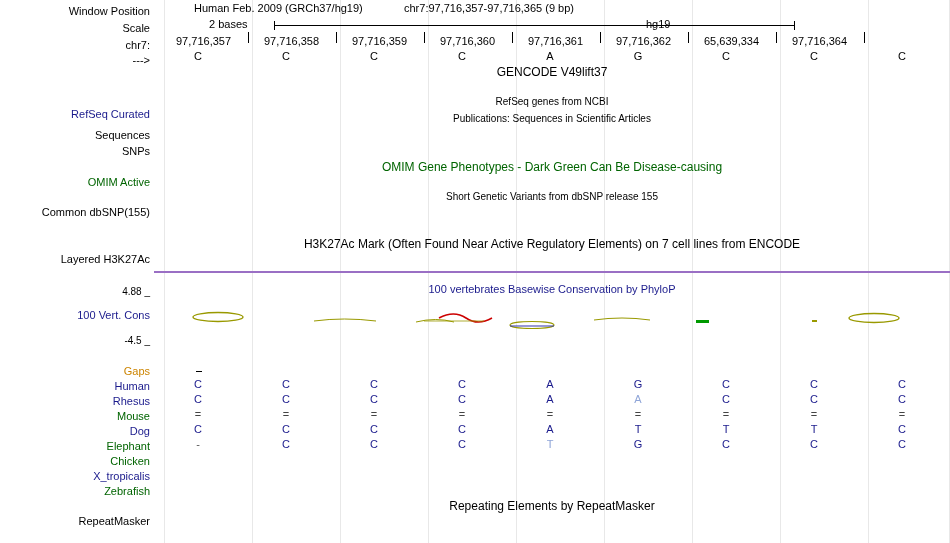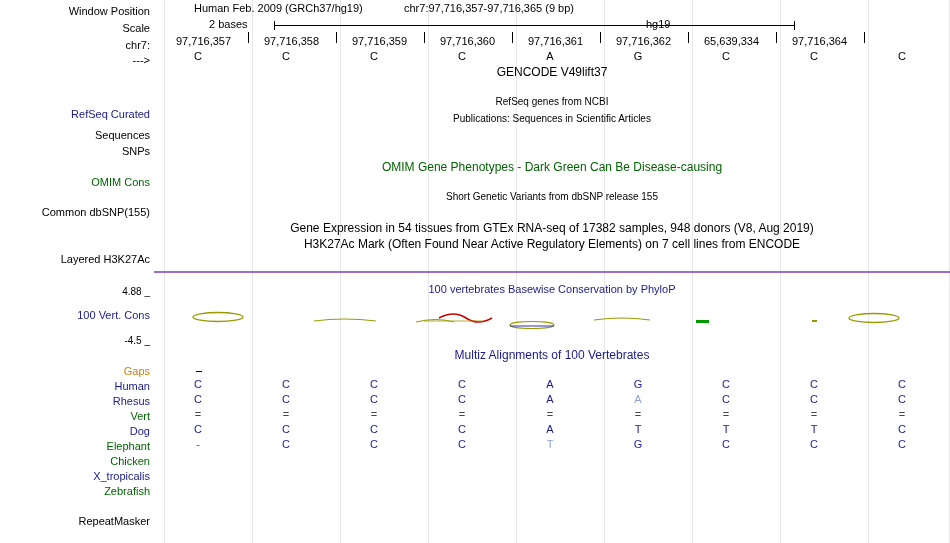--- a/index.html
+++ b/index.html
@@ -130,35 +130,35 @@
     <div class="lbl" style="top:3px;">Window Position</div>
     <div class="lbl" style="top:20px;">Scale</div>
     <div class="lbl" style="top:37px;">chr7:</div>
     <div class="lbl" style="top:52px;">---&gt;</div>
 
     <div class="lbl blue" style="top:96px;margin-top:10px;">RefSeq Curated</div>
 
     <div class="lbl" style="top:127px;">Sequences</div>
     <div class="lbl" style="top:143px;">SNPs</div>
 
-    <div class="lbl green" style="top:174px;">OMIM Cons</div>
+    <div class="lbl green" style="top:174px;">OMIM Active</div>
 
     <div class="lbl" style="top:204px;">Common dbSNP(155)</div>
 
     <div class="lbl" style="top:251px;">Layered H3K27Ac</div>
 
     <div class="lbl num" style="top:284px;margin-left:29px;">4.88 _</div>
     <div class="lbl blue" style="top:307px;">100 Vert. Cons</div>
     <div class="lbl num" style="top:333px;">-4.5 _</div>
 
     <div class="lbl orange" style="top:363px;">Gaps</div>
 
     <div class="lbl" style="top:378px; color:#1a1a8c;text-align:right;">Human</div>
     <div class="lbl" style="top:393px; color:#1a1a8c;">Rhesus</div>
-    <div class="lbl" style="top:408px; color:#006400;">Vert</div>
+    <div class="lbl" style="top:408px; color:#006400;">Mouse</div>
     <div class="lbl" style="top:423px; color:#1a1a8c;">Dog</div>
     <div class="lbl" style="top:438px; color:#006400;">Elephant</div>
     <div class="lbl" style="top:453px; color:#006400;text-align:right;">Chicken</div>
     <div class="lbl" style="top:468px; color:#1a1a8c;text-align:right;">X_tropicalis</div>
     <div class="lbl" style="top:483px; color:#006400;">Zebrafish</div>
 
     <div class="lbl" style="top:513px;">RepeatMasker</div>
   </div>
 
   <div class="track-area">
@@ -212,21 +212,20 @@
 
     <div class="centertext" style="top:65px; font-size:12px;">GENCODE V49lift37</div>
     <div class="centertext tiny" style="top:96px;">RefSeq genes from NCBI</div>
 
     <div class="centertext tiny" style="top:113px;">Publications: Sequences in Scientific Articles</div>
 
     <div class="centertext green" style="top:160px; font-size:12px;">OMIM Gene Phenotypes - Dark Green Can Be Disease-causing</div>
 
     <div class="centertext tiny" style="top:191px;">Short Genetic Variants from dbSNP release 155</div>
 
-    <div class="centertext" style="top:221px; font-size:12px;">Gene Expression in 54 tissues from GTEx RNA-seq of 17382 samples, 948 donors (V8, Aug 2019)</div>
 
     <div class="centertext" style="top:237px; font-size:12px;">H3K27Ac Mark (Often Found Near Active Regulatory Elements) on 7 cell lines from ENCODE</div>
 
     <div class="purple-line" style="left:0px; top:271px; width:796px;"></div>
 
     <div class="centertext blue" style="top:283px;">100 vertebrates Basewise Conservation by PhyloP</div>
 
     <svg style="position:absolute; left:0; top:300px; width:796px; height:45px;">
       <ellipse cx="64" cy="17" rx="25" ry="4.5" fill="none" stroke="#999900" stroke-width="1.4"></ellipse>
       <path d="M 285 18 Q 300 10 312 18 Q 324 26 338 18" fill="none" stroke="#cc0000" stroke-width="1.6"></path>
@@ -234,21 +233,20 @@
       <path d="M 270 21 L 330 21" stroke="#999900" stroke-width="0.8" fill="none"></path>
       <path d="M 160 21 Q 190 17 222 21" fill="none" stroke="#999900" stroke-width="1"></path>
       <ellipse cx="378" cy="25" rx="22" ry="3.5" fill="none" stroke="#999900" stroke-width="1.2"></ellipse>
       <path d="M 356 26 L 400 26" stroke="#3333aa" stroke-width="1.2" fill="none"></path>
       <path d="M 440 20 Q 468 16 496 20" fill="none" stroke="#999900" stroke-width="1"></path>
       <rect x="542" y="20" width="13" height="3" fill="#009900"></rect>
       <rect x="658" y="20" width="5" height="2" fill="#999900"></rect>
       <ellipse cx="720" cy="18" rx="25" ry="4.5" fill="none" stroke="#999900" stroke-width="1.4"></ellipse>
     </svg>
 
-    <div class="centertext blue" style="top:348px; font-size:12px;">Multiz Alignments of 100 Vertebrates</div>
 
     <div class="dash" style="left:42px; top:371px; background:#000;"></div>
 
     <div class="align-letter" style="left:34px;  top:378px; color:#1a1a8c;">C</div>
     <div class="align-letter" style="left:122px; top:378px; color:#1a1a8c;">C</div>
     <div class="align-letter" style="left:210px; top:378px; color:#1a1a8c;">C</div>
     <div class="align-letter" style="left:298px; top:378px; color:#1a1a8c;">C</div>
     <div class="align-letter" style="left:386px; top:378px; color:#1a1a8c;">A</div>
     <div class="align-letter" style="left:474px; top:378px; color:#1a1a8c;">G</div>
     <div class="align-letter" style="left:562px; top:378px; color:#1a1a8c;">C</div>
@@ -288,15 +286,16 @@
     <div class="align-letter" style="left:34px;  top:438px; color:#555555;">-</div>
     <div class="align-letter" style="left:122px; top:438px; color:#1a1a8c;">C</div>
     <div class="align-letter" style="left:210px; top:438px; color:#1a1a8c;">C</div>
     <div class="align-letter" style="left:298px; top:438px; color:#1a1a8c;">C</div>
     <div class="align-letter" style="left:386px; top:438px; color:#8fa5d8;">T</div>
     <div class="align-letter" style="left:474px; top:438px; color:#1a1a8c;">G</div>
     <div class="align-letter" style="left:562px; top:438px; color:#1a1a8c;">C</div>
     <div class="align-letter" style="left:650px; top:438px; color:#1a1a8c;">C</div>
     <div class="align-letter" style="left:738px; top:438px; color:#1a1a8c;">C</div>
 
+    <div class="centertext" style="top:499px; font-size:12px;">Repeating Elements by RepeatMasker</div>
 
   </div>
 </div>
 
 </body></html>

